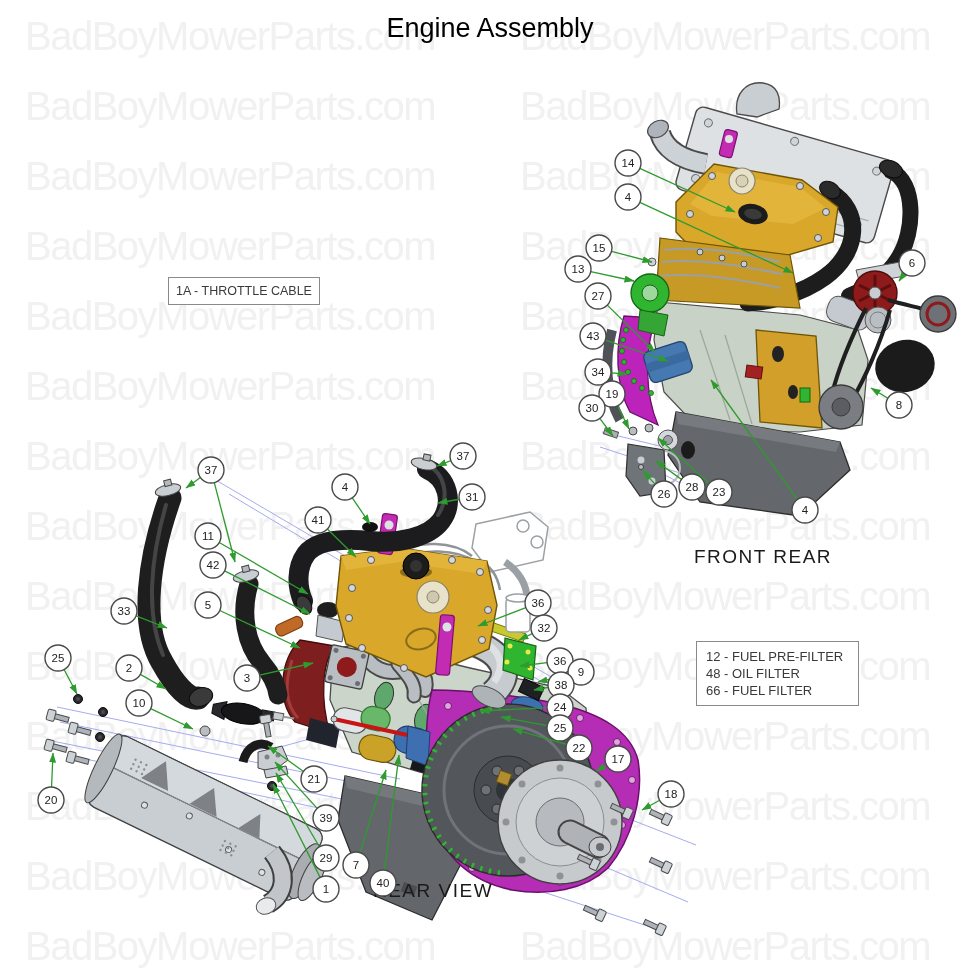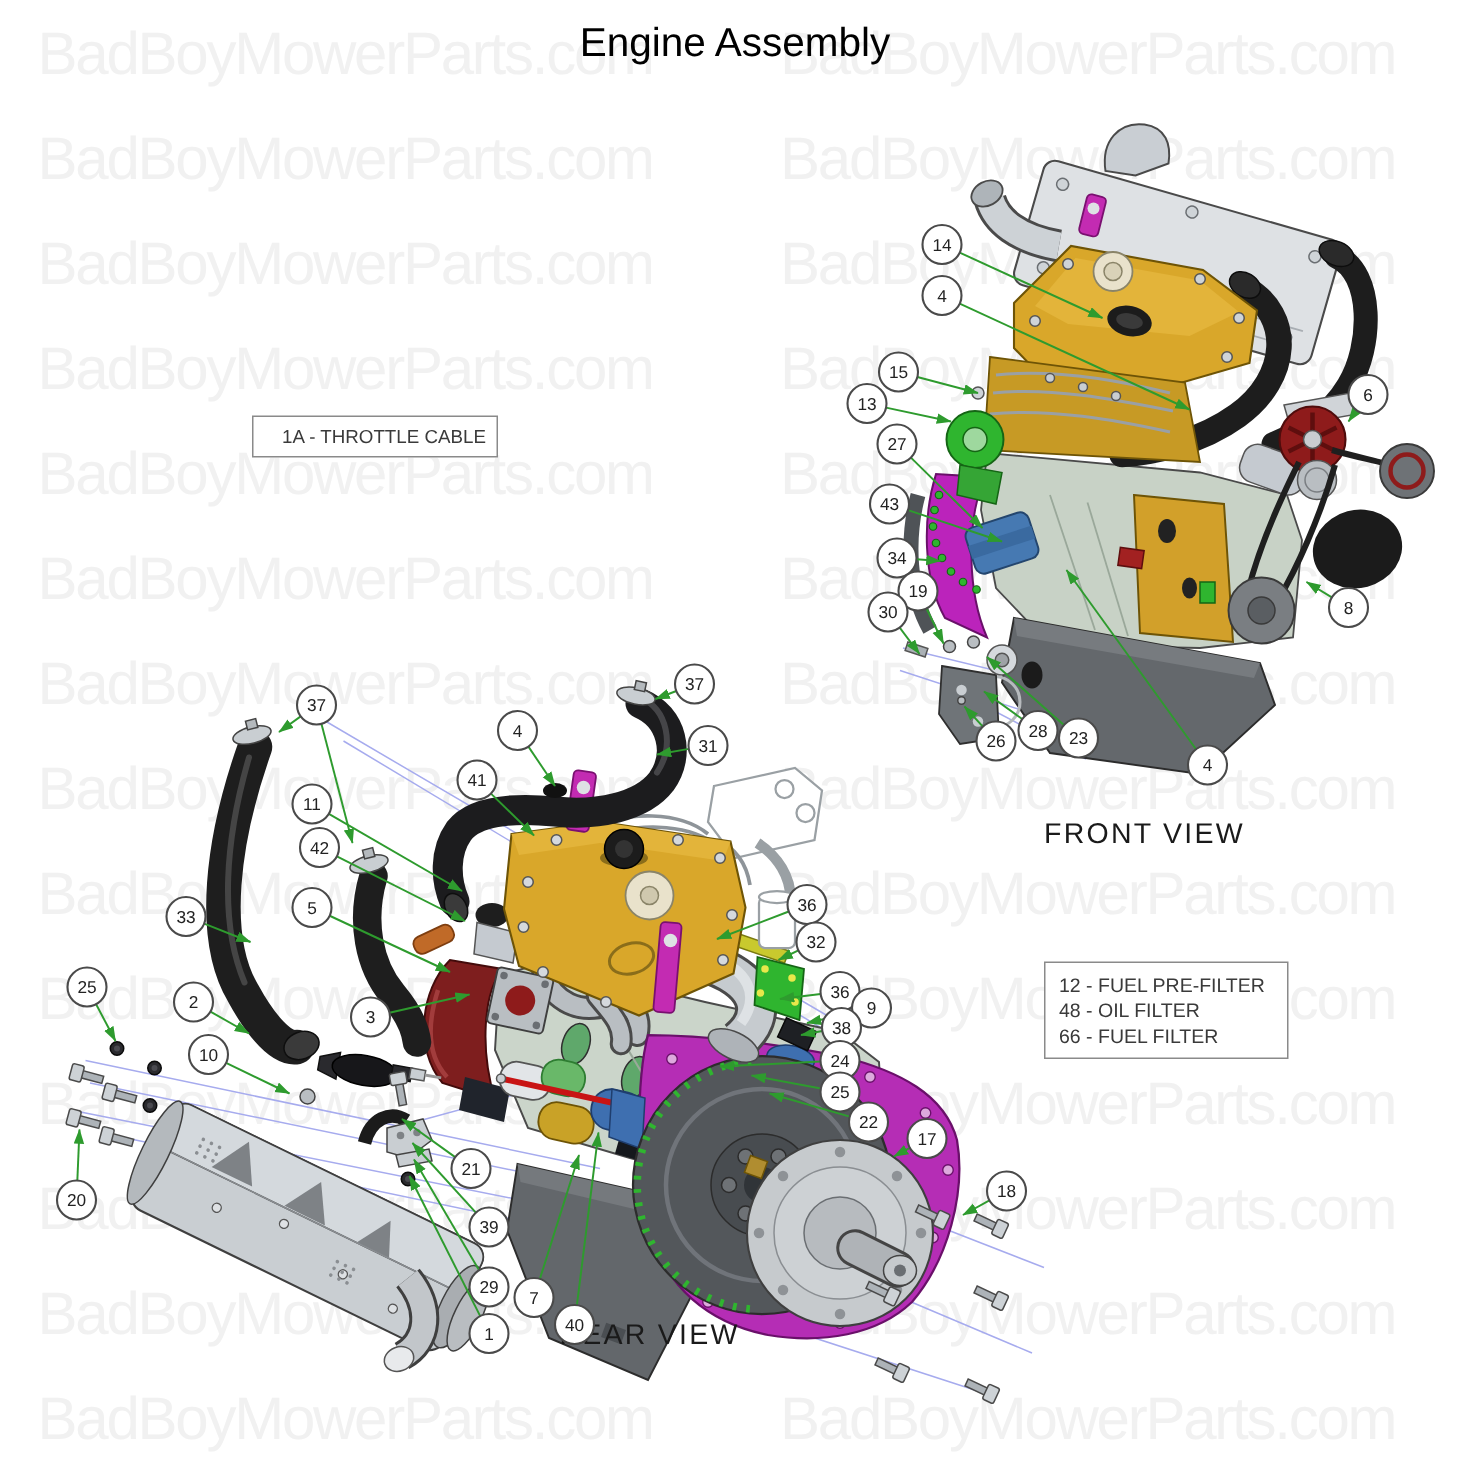--- a/index.html
+++ b/index.html
@@ -20,21 +20,21 @@
   #front-art{left:570px;top:60px;}
   #rear-art{left:30px;top:440px;}
   #overlay{position:absolute;left:0;top:0;z-index:5;}
   .view-label{
     position:absolute;z-index:4;width:240px;text-align:center;
     font-size:19px;color:#1a1a1a;letter-spacing:1.5px;
   }
   #front-view-label{left:643px;top:546px;}
   #rear-view-label{left:313px;top:880px;}
   .note-box{
-    position:absolute;background:#fff;border:1px solid #8a8a8a;color:#3a3a3a;z-index:4;padding-left:12px;
+    position:absolute;background:#fff;border:1px solid #8a8a8a;color:#3a3a3a;z-index:4;
   }
   #throttle-box{
     left:168px;top:277px;width:150px;height:26px;
     display:flex;align-items:center;justify-content:center;font-size:12.5px;
   }
   #filter-box{
     left:696px;top:641px;width:152px;padding:6px 0 6px 9px;font-size:13px;line-height:17px;
   }
 </style>
 </head>
@@ -535,21 +535,21 @@
   </g>
 </svg>
 
 <div id="throttle-box" class="note-box">1A - THROTTLE CABLE</div>
 <div id="filter-box" class="note-box">
   <div>12 - FUEL PRE-FILTER</div>
   <div>48 - OIL FILTER</div>
   <div>66 - FUEL FILTER</div>
 </div>
 
-<div id="front-view-label" class="view-label">FRONT VIEW</div>
+<div id="front-view-label" class="view-label">FRONT REAR</div>
 <div id="rear-view-label" class="view-label">REAR VIEW</div>
 
 <svg id="overlay" width="980" height="980" viewBox="0 0 980 980">
   <defs>
     <marker id="arrowG" markerWidth="11" markerHeight="9" refX="9.5" refY="3.5" orient="auto" markerUnits="userSpaceOnUse">
       <path d="M0,0 L10,3.5 L0,7 Z" fill="#2E9B2E"></path>
     </marker>
   </defs>
   <g id="callout-layer">
       <g>

